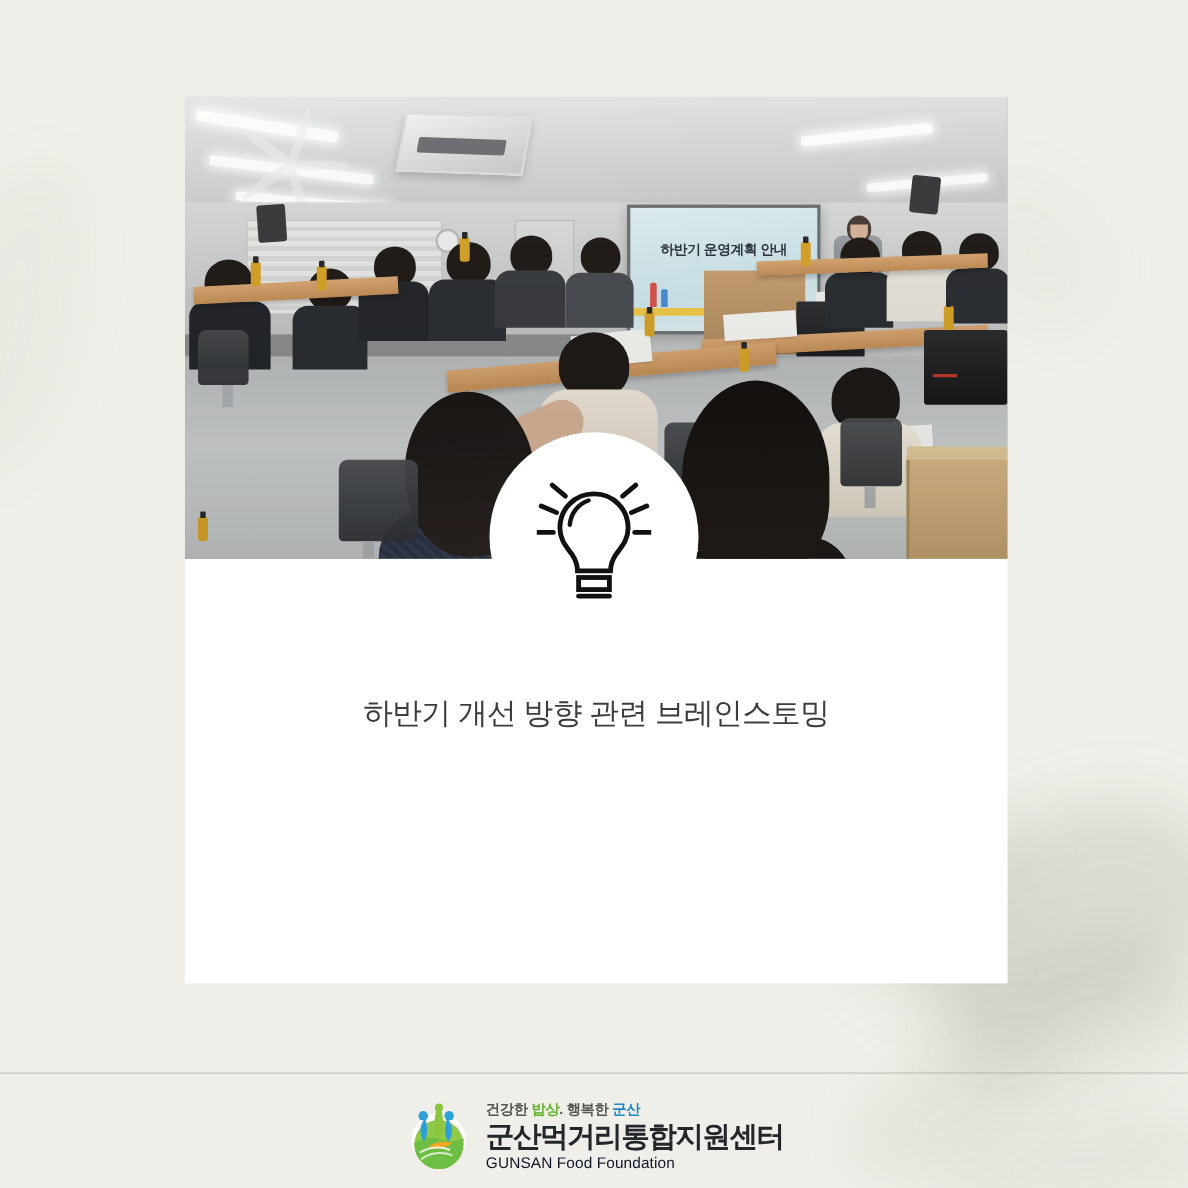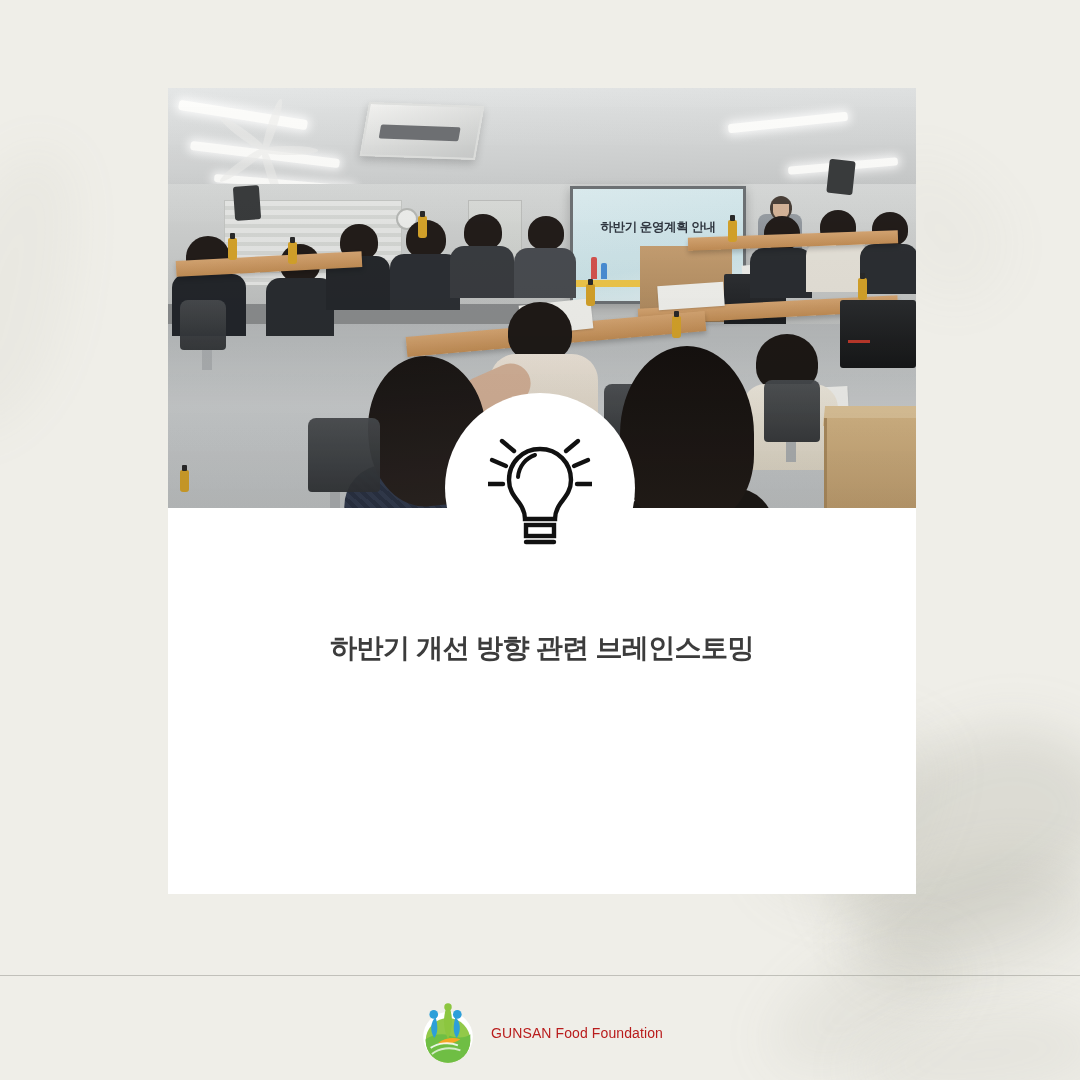--- a/index.html
+++ b/index.html
@@ -346,21 +346,21 @@
     font-size: 56px;
     font-weight: 700;
     letter-spacing: -1px;
     color: #3f4a39;
     line-height: 1.2;
   }
   .sub-title {
     margin: 0;
     padding-top: 62px;
     font-size: 27px;
-    font-weight: 700;
+    font-weight: 400;
     letter-spacing: -.6px;
     color: #3c3c3c;
   }
 
   
   .footer-rule {
     position: absolute;
     left: 0; right: 0; top: 975px;
     height: 1px;
     background: #9a9a93;
@@ -381,21 +381,21 @@
     font-size: 13px; font-weight: 700; color: #555550; letter-spacing: -.3px;
     white-space: nowrap;
   }
   .logo-tag .g { color: #62b22c; }
   .logo-tag .b { color: #1f86c8; }
   .logo-name {
     font-size: 26px; font-weight: 700; color: #23262a; letter-spacing: -1.4px;
     line-height: 1.05; white-space: nowrap;
   }
   .logo-en {
-    font-size: 14px; font-weight: 400; color: #b91c1c; letter-spacing: .1px;
+    font-size: 14px; font-weight: 400; color: #0f172a; letter-spacing: .1px;
     white-space: nowrap;
   }
 </style>
 </head>
 <body>
 
 <div class="canvas">
 
   <div class="bg-shadows">
     <div class="leaf leaf-a"></div>
@@ -554,17 +554,21 @@
       <path d="M24 84 C36 74 54 72 70 78" stroke="#ffffff" stroke-width="3" fill="none" opacity=".7"></path>
       <path d="M30 24 C22 32 20 46 28 58 C34 50 34 38 30 24 Z" fill="#2d9fd9"></path>
       <circle cx="27" cy="20" r="7" fill="#2d9fd9"></circle>
       <path d="M62 24 C70 32 72 46 64 58 C58 50 58 38 62 24 Z" fill="#2d9fd9"></path>
       <circle cx="65" cy="20" r="7" fill="#2d9fd9"></circle>
       <path d="M47 10 C42 24 42 44 50 60 C58 44 58 24 53 10 Z" fill="#8cc63f"></path>
       <circle cx="50" cy="8" r="6" fill="#8cc63f"></circle>
     </svg>
 
     <div class="logo-text">
+      <div class="logo-tag">
+        <span>건강한 </span><span class="g">밥상</span><span>. 행복한 </span><span class="b">군산</span>
+      </div>
+      <div class="logo-name">군산먹거리통합지원센터</div>
       <div class="logo-en">GUNSAN Food Foundation</div>
     </div>
   </div>
 
 </div>
 
 </body></html>

